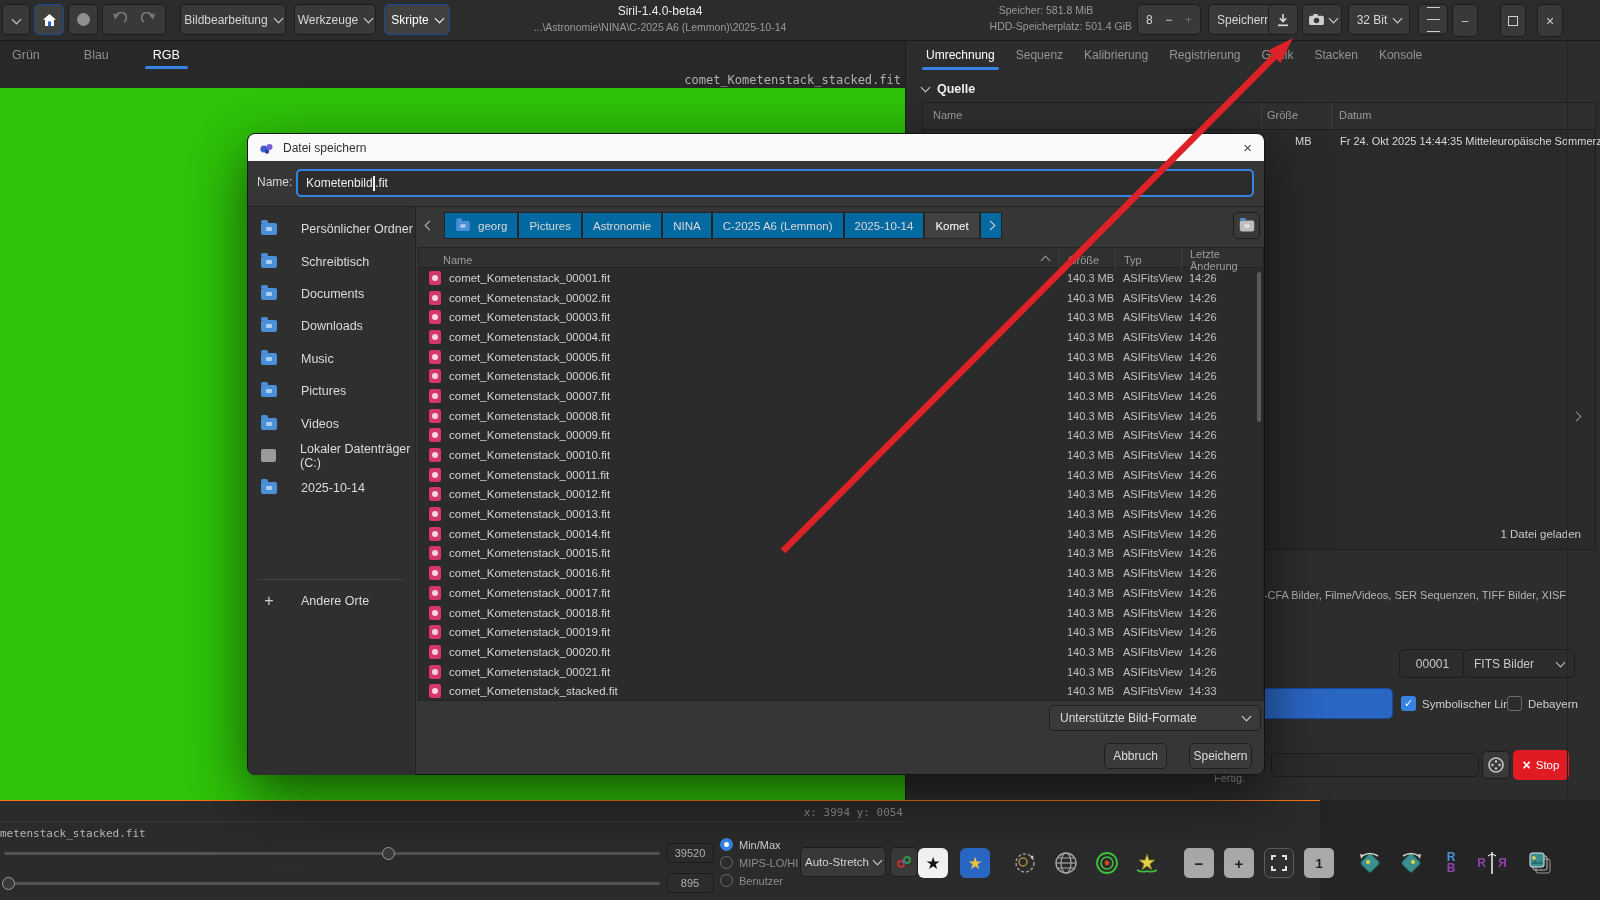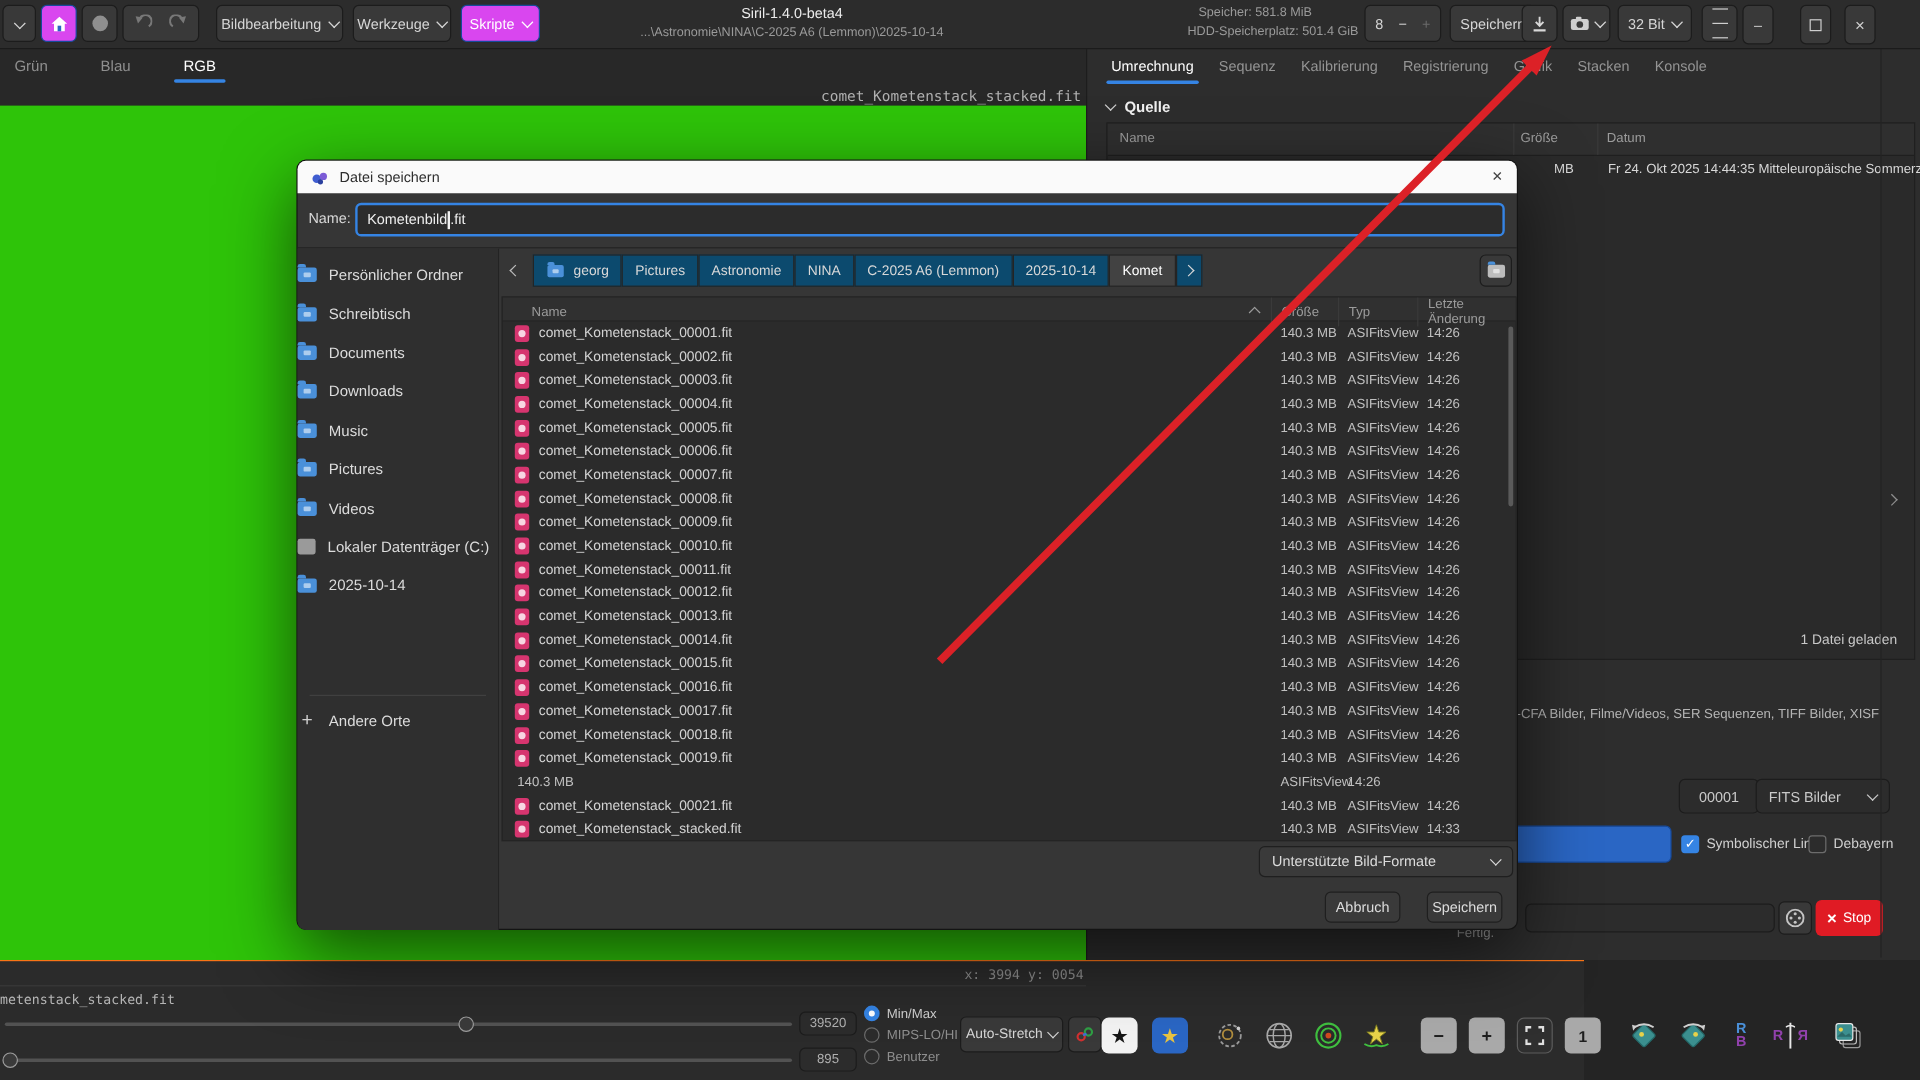--- a/index.html
+++ b/index.html
@@ -8,21 +8,21 @@
   .abs{position:absolute}
   .mono{font-family:"DejaVu Sans Mono",monospace}
   .flex{display:flex;align-items:center}
   
   .chv{display:inline-block;width:6px;height:6px;border-right:1.6px solid currentColor;
        border-bottom:1.6px solid currentColor;transform:rotate(45deg);flex:0 0 auto}
   .chv.left{transform:rotate(135deg)} .chv.right{transform:rotate(-45deg)} .chv.up{transform:rotate(-135deg)}
   
   .tbtn{background:#393939;border:1px solid #1c1c1c;border-radius:5px;color:#d6d6d6;
         display:flex;align-items:center;justify-content:center;gap:7px;height:31px;box-sizing:border-box;font-size:12px}
-  .tbtn.blue{background:#d946ef;border-color:#174a9b;color:#fff}
+  .tbtn.blue{background:#404040;border-color:#174a9b;color:#fff}
   
   #topbar{left:0;top:0;width:1600px;height:40px;background:#2c2c2c;border-bottom:1px solid #1b1b1b;z-index:5}
   #topbar .dim{color:#9a9a9a}
   .winbtn{background:#393939;border:1px solid #1c1c1c;border-radius:5px;width:26px;height:31px;
           display:flex;align-items:center;justify-content:center;color:#cfcfcf}
   .bar{width:13px;height:1.8px;background:#cfcfcf;margin:1.6px 0}
   
   #channelbar{left:0;top:40px;width:905px;height:48px;background:#282828}
   .ctab{position:relative;padding:0 8px;color:#8f8f8f;font-size:12.5px}
   .ctab[data-active="true"]{color:#fff}
@@ -41,27 +41,27 @@
   .radio.on{background:#3584e4;border:3.5px solid #3584e4;box-shadow:inset 0 0 0 3px #3584e4;position:relative}
   .radio.on::after{content:"";position:absolute;left:2px;top:2px;width:5px;height:5px;border-radius:50%;background:#fff;left:1px;top:1px}
   .radio.off{background:#2c2c2c;border:1px solid #6c6c6c}
   
   #dialog{left:247px;top:133px;width:1018px;height:642px;background:#363636;border:1px solid #141414;
           border-radius:8px;box-shadow:0 20px 60px rgba(0,0,0,.6);z-index:10;box-sizing:border-box}
   #dlg-titlebar{left:0;top:0;width:1016px;height:27px;background:#fafafa;border-radius:7px 7px 0 0;
                 display:flex;align-items:center}
   #dlg-sidebar{left:0;top:73px;width:168px;height:568px;background:#2f2f2f;border-right:1px solid #232323;
                border-radius:0 0 0 7px;box-sizing:border-box}
-  .place{display:flex;align-items:center;gap:10px;height:32.4px;color:#dcdcdc;font-size:12.5px}
+  .place{display:flex;align-items:center;gap:24px;height:32.4px;padding-left:13px;color:#dcdcdc;font-size:12.5px}
   .fold{width:16px;height:12px;background:#4a90d9;border-radius:2px;position:relative;flex:0 0 auto}
   .fold::before{content:"";position:absolute;top:-3px;left:0;width:7px;height:3px;background:#4a90d9;border-radius:2px 2px 0 0}
   .fold::after{content:"";position:absolute;left:5px;top:4px;width:6px;height:4px;background:rgba(255,255,255,.55);border-radius:1px}
   .place-icon[data-icon="drive"]{width:15px;height:13px;background:#9a9a9a;border-radius:2px}
   .place-icon[data-icon="drive"]::before,.place-icon[data-icon="drive"]::after{display:none}
-  .crumb{height:27px;background:#0c4a6e;border:1px solid #242424;color:#d8d8d8;display:flex;align-items:center;
+  .crumb{height:27px;background:#0369a1;border:1px solid #242424;color:#d8d8d8;display:flex;align-items:center;
          gap:7px;padding:0 10px;font-size:11.5px;box-sizing:border-box;white-space:nowrap}
   .crumb.current{background:#424242;color:#fff}
   .flist-head,.flist-row{display:grid;grid-template-columns:636px 56px 66px 84px;align-items:center;padding-left:4px}
   .flist-head{height:19px;color:#9c9c9c;font-size:11px;background:#303030;border-bottom:1px solid #232323}
   .flist-head .hcell{border-left:1px solid #3a3a3a;height:100%;display:flex;align-items:center;padding-left:8px;box-sizing:border-box}
   .flist-row{height:19.7px;font-size:11.5px;color:#d4d4d4}
   .flist-row .c2,.flist-row .c3,.flist-row .c4{color:#c0c0c0;font-size:11px;padding-left:8px}
   .ficon{width:12px;height:14px;background:#d6356f;border-radius:2.5px;position:relative;flex:0 0 auto}
   .ficon::after{content:"";position:absolute;left:3px;top:4px;width:6px;height:6px;border-radius:50%;background:rgba(255,255,255,.8)}
   .dbtn{background:#3a3a3a;border:1px solid #1f1f1f;border-radius:5px;color:#dcdcdc;height:26px;
@@ -709,20 +709,24 @@
           <div class="flex" style="gap:8px;padding-left:6px">
             <span class="ficon"></span>
             <span>comet_Kometenstack_00019.fit</span>
           </div>
           <span class="c2">140.3 MB</span>
           <span class="c3">ASIFitsView</span>
           <span class="c4">14:26</span>
         </div>
 
         <div class="flist-row">
+          <div class="flex" style="gap:8px;padding-left:6px">
+            <span class="ficon"></span>
+            <span>comet_Kometenstack_00020.fit</span>
+          </div>
           <span class="c2">140.3 MB</span>
           <span class="c3">ASIFitsView</span>
           <span class="c4">14:26</span>
         </div>
 
         <div class="flist-row">
           <div class="flex" style="gap:8px;padding-left:6px">
             <span class="ficon"></span>
             <span>comet_Kometenstack_00021.fit</span>
           </div>

